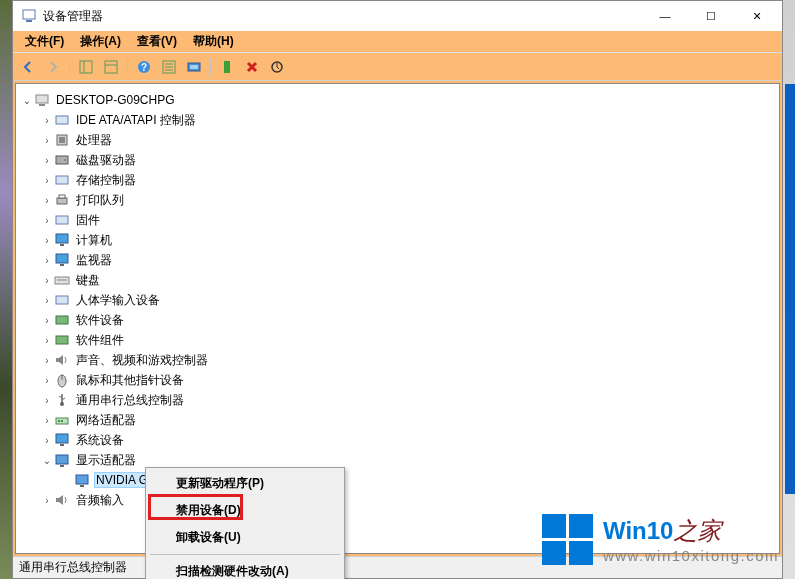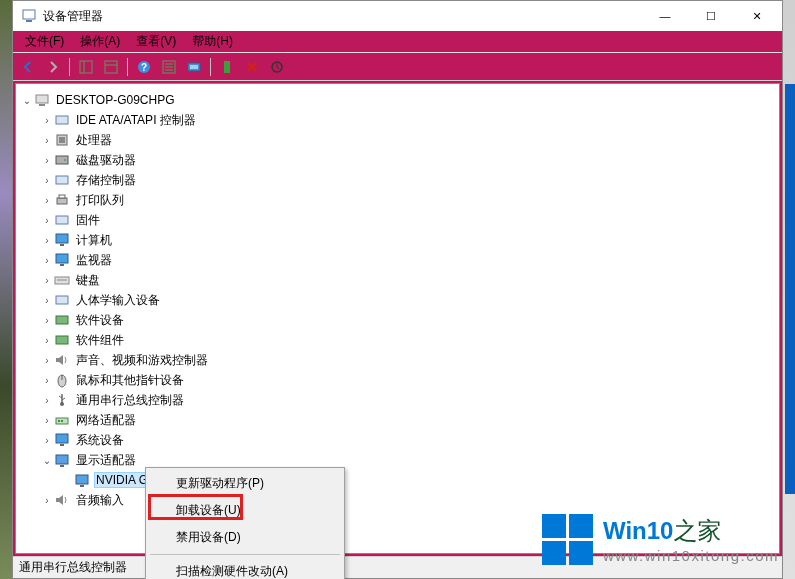--- a/index.html
+++ b/index.html
@@ -1,45 +1,45 @@
 <!DOCTYPE html>
 <html><head>
 <meta charset="utf-8">
 <style>
   * { box-sizing: border-box; margin: 0; padding: 0; font-family: "Microsoft YaHei", "Segoe UI", sans-serif; }
   body { width: 795px; height: 579px; overflow: hidden; position: relative; background: #fff; }
   .bgstrip-left { position:absolute; left:0; top:0; width:12px; height:100%; background: linear-gradient(#5a6b3a,#9a8bbf,#3a4a2a,#7a8b5a); }
   .bgstrip-right { position:absolute; right:0; top:0; width:12px; height:100%; background: linear-gradient(#d0d0d0,#e0e0e0); }
-  .window { position:absolute; left:12px; top:0; width:771px; height:579px; background:#be185d; border:1px solid #888; display:flex; flex-direction:column; }
+  .window { position:absolute; left:12px; top:0; width:771px; height:579px; background:#fdba74; border:1px solid #888; display:flex; flex-direction:column; }
   .titlebar { height:30px; display:flex; align-items:center; padding:0 2px 0 8px; background:#fff; }
   .title-icon { width:16px; height:16px; margin-right:6px; }
   .title-text { font-size:12px; flex:1; }
   .winbtn { width:46px; height:30px; display:flex; align-items:center; justify-content:center; font-size:11px; }
   .menubar { height:22px; display:flex; align-items:center; padding:0 4px; font-size:12px; gap:0; border-bottom:1px solid #e0e0e0;}
-  .menu-item { padding:2px 8px; }
+  .menu-item { padding:2px 8px;font-weight:bold; }
   .toolbar { height:28px; display:flex; align-items:center; padding:0 4px; gap:3px; border-bottom:1px solid #d0d0d0;}
   .tool-btn { width:22px; height:22px; display:flex; align-items:center; justify-content:center; border:1px solid transparent; border-radius:2px; }
   .tool-sep { width:1px; height:18px; background:#c0c0c0; margin:0 2px; }
   .tree { flex:1; overflow:auto; padding:6px 0 6px 4px; font-size:12px; background:#fff; border:1px solid #888; margin:2px; }
   .node { display:flex; align-items:center; height:20px; white-space:nowrap; }
   .expander { width:14px; text-align:center; color:#555; font-size:10px; font-family:inherit; }
   .nicon { width:16px; height:16px; margin-right:4px; flex-shrink:0; }
   .label { padding:1px 2px; }
   .selected .label { background:#cce8ff; border:1px solid #99d1ff; padding:0 1px;}
   .statusbar { height:22px; display:flex; align-items:center; padding:0 6px; font-size:12px; background:#f0f0f0; border-top:1px solid #d0d0d0;}
   .ctxmenu { position:absolute; background:#f0f0f0; border:1px solid #a0a0a0; box-shadow:2px 2px 4px rgba(0,0,0,0.25); font-size:12px; padding:2px; }
-  .ctx-item { padding:5px 28px 5px 28px; white-space:nowrap; }
+  .ctx-item { padding:5px 28px 5px 28px; white-space:nowrap;font-weight:bold; }
   .ctx-sep { height:1px; background:#c0c0c0; margin:3px 2px; }
   .ctx-highlight { position:absolute; border:3px solid #e02020; pointer-events:none; }
   .watermark { position:absolute; right:16px; bottom:14px; display:flex; align-items:center; gap:10px; }
   .wm-logo { display:grid; grid-template-columns:24px 24px; grid-template-rows:24px 24px; gap:3px; }
   .wm-sq { background:#0078d7; }
   .wm-txt { display:flex; flex-direction:column; }
   .wm-line1 { font-size:24px; color:#0078d7; font-weight:500; }
-  .wm-line1 span { color:#14532d; }
+  .wm-line1 span { color:#7f1d1d;font-style:italic; }
   .wm-line2 { font-size:15px; color:#888; letter-spacing:1.5px; }
   .right-blue { position:absolute; right:0; top:84px; width:10px; height:410px; background:#0a5fc0; }
   svg { display:block; }
 </style>
 </head>
 <body>
 
 <div class="bgstrip-left"></div>
 <div class="bgstrip-right"></div>
 <div class="right-blue"></div>
@@ -340,22 +340,22 @@
       </div>
   </div>
 
   <div class="statusbar">
     <span>通用串行总线控制器</span>
   </div>
 </div>
 
 <div class="ctxmenu" style="left:145px; top:467px; width:200px;">
   <div class="ctx-item">更新驱动程序(P)</div>
+  <div class="ctx-item">禁用设备(D)</div>
   <div class="ctx-item">卸载设备(U)</div>
-  <div class="ctx-item">禁用设备(D)</div>
   <div class="ctx-sep"></div>
   <div class="ctx-item">扫描检测硬件改动(A)</div>
 </div>
 <div class="ctx-highlight" style="left:148px; top:494px; width:95px; height:26px;"></div>
 
 <div class="watermark">
   <div class="wm-logo">
     <div class="wm-sq"></div>
       <div class="wm-sq"></div>
       <div class="wm-sq"></div>

